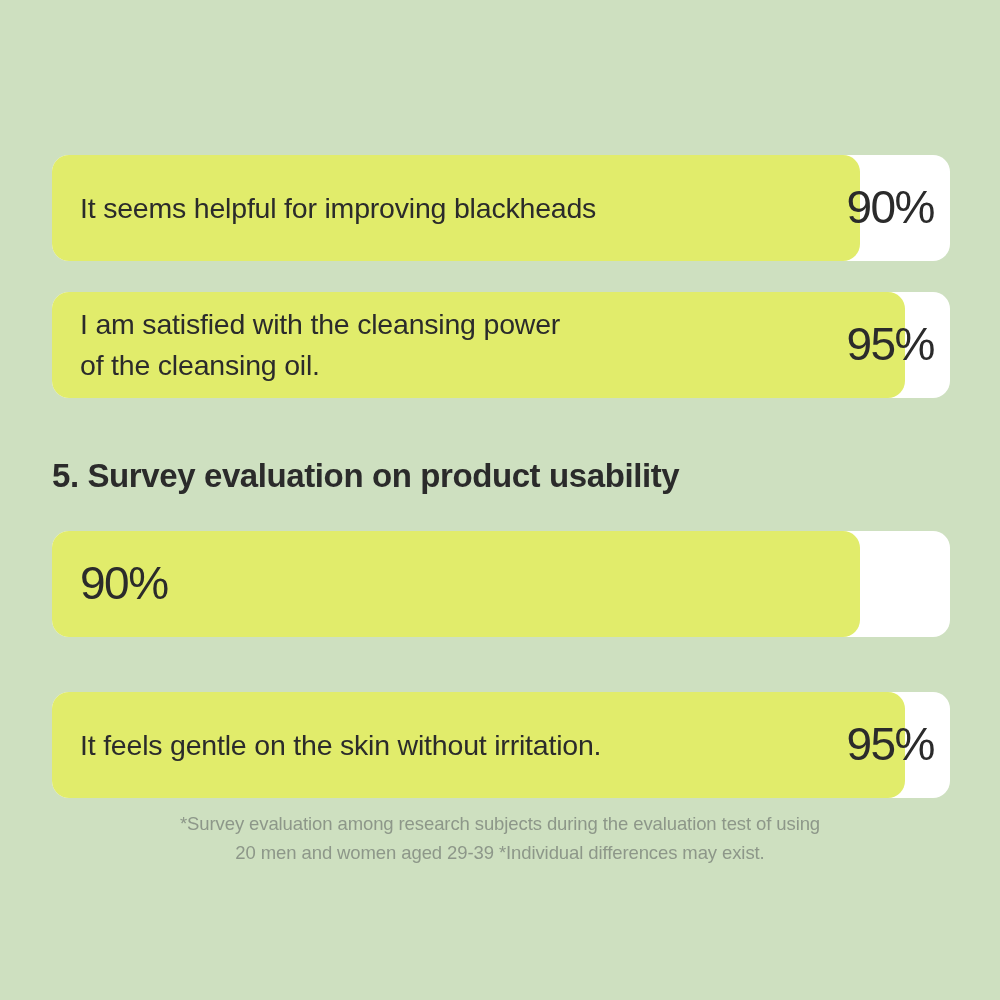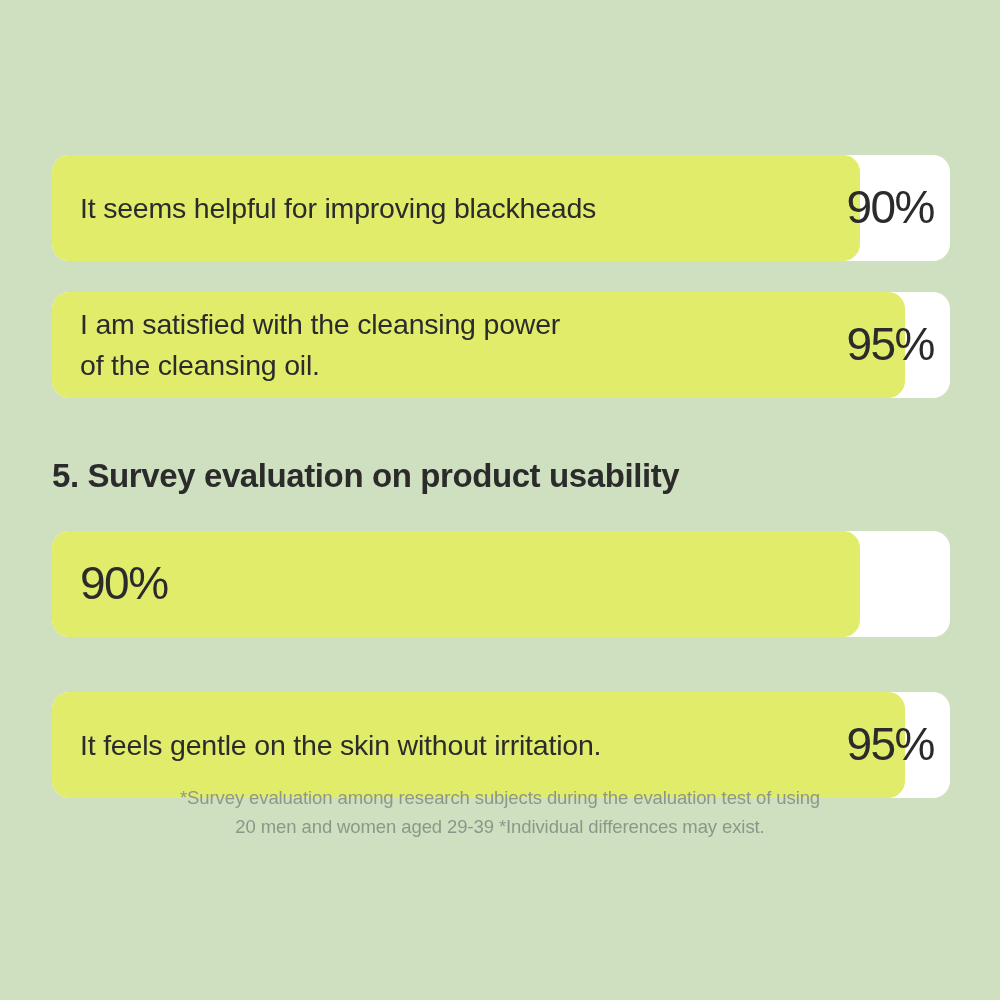--- a/index.html
+++ b/index.html
@@ -86,21 +86,21 @@
   
   #bar-1 { top: 155px; }
   #bar-2 { top: 292px; }
   #bar-3 { top: 531px; }
   #bar-4 { top: 692px; }
 
   
   .footnote {
     position: absolute;
     left: 0;
-    top: 784px;
+    top: 810px;
     width: 1000px;
     text-align: center;
     font-size: 18.5px;
     line-height: 28.5px;
     color: #8d9789;
     letter-spacing: -0.1px;
   }
   .footnote span { display: block; }
 </style>
 </head>

